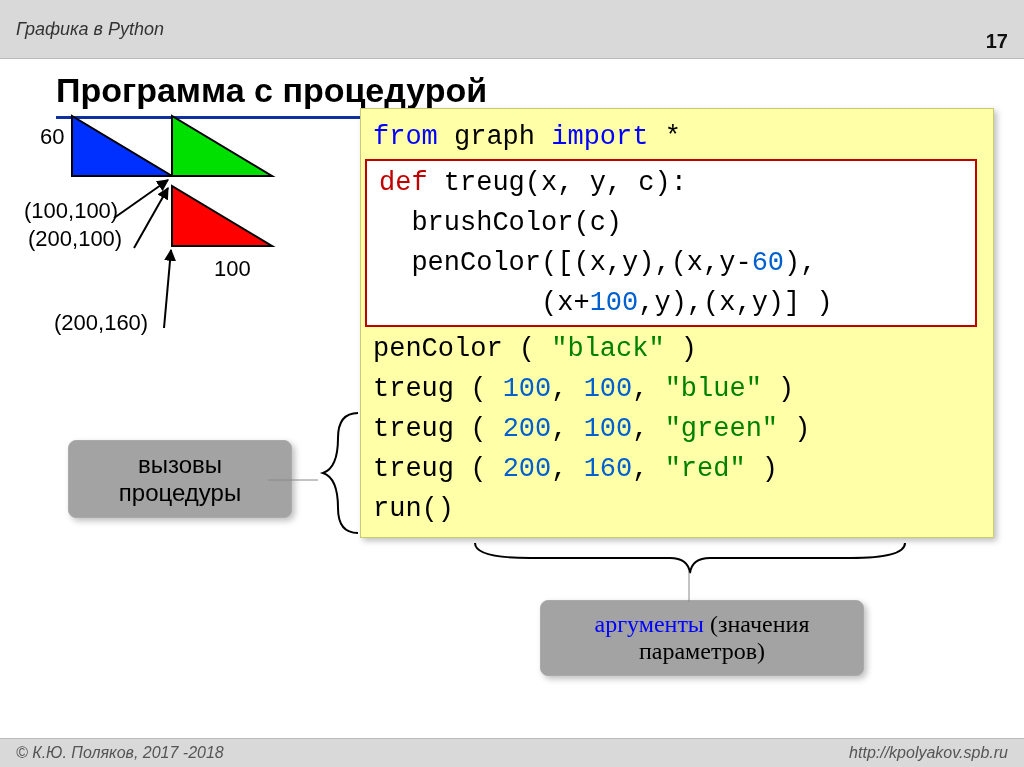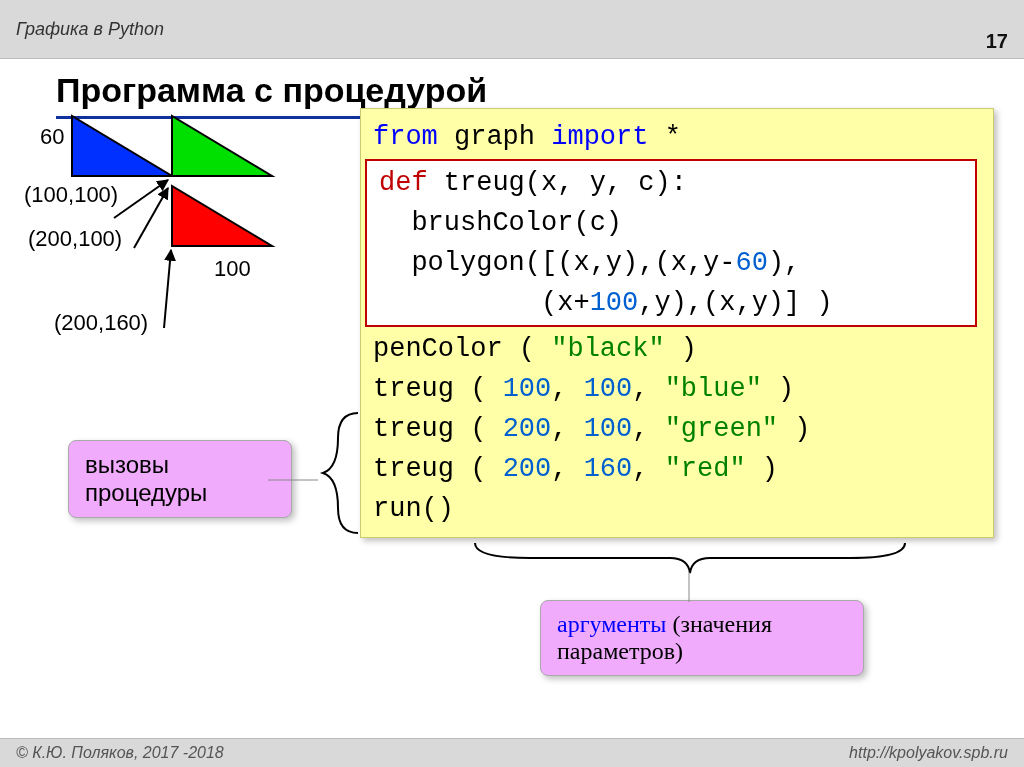--- a/index.html
+++ b/index.html
@@ -16,21 +16,21 @@
   .dlabel{position:absolute;font-size:22px;color:#000;white-space:nowrap;}
   
   .codebox{position:absolute;left:360px;top:108px;width:624px;background:#ffffa8;border:1px solid #caca70;box-shadow:3px 3px 6px rgba(0,0,0,.25);padding:8px 8px 8px 0;}
   .codeline{font-family:"Courier New",monospace;font-size:27px;line-height:40px;white-space:pre;padding:0 12px;}
   .kw-blue{color:#0000ff;}
   .kw-red{color:#c00000;}
   .kw-green{color:#008000;}
   .nm{color:#0060d0;}
   .defbox{border:2px solid #c00000;margin:2px 8px 2px 4px;padding:2px 0;background:#fff;}
   
-  .callout{position:absolute;background:#f0abfc;border:1px solid #aaa;border-radius:8px;box-shadow:3px 3px 6px rgba(0,0,0,.25);font-size:24px;text-align:left;padding:10px 16px;color:#000;}
+  .callout{position:absolute;background:#a3a3a3;border:1px solid #aaa;border-radius:8px;box-shadow:3px 3px 6px rgba(0,0,0,.25);font-size:24px;text-align:center;padding:10px 16px;color:#000;}
   .callout .blue{color:#0000ff;}
   
   .curly{position:absolute;stroke:#000;fill:none;}
   
   .footer{position:absolute;left:0;right:0;bottom:0;height:28px;background:#d9d9d9;border-top:1px solid #bbb;display:flex;align-items:center;padding:0 16px;font-size:16px;color:#555;font-style:italic;}
   .footer .spacer{flex:1;}
 </style>
 </head>
 <body>
 <div class="slide">
@@ -60,32 +60,32 @@
       </marker>
     </defs>
 
     <line x1="80" y1="120" x2="134" y2="82" stroke="#000" stroke-width="2" marker-end="url(#arr)"></line>
 
     <line x1="100" y1="150" x2="134" y2="90" stroke="#000" stroke-width="2" marker-end="url(#arr)"></line>
 
     <line x1="130" y1="230" x2="137" y2="152" stroke="#000" stroke-width="2" marker-end="url(#arr)"></line>
   </svg>
   <div class="dlabel" style="left:6px; top:26px;">60</div>
-  <div class="dlabel" style="left:-10px; top:84px;">(100,100)</div>
+  <div class="dlabel" style="left:-10px; top:100px;">(100,100)</div>
   <div class="dlabel" style="left:-6px; top:128px;">(200,100)</div>
   <div class="dlabel" style="left:180px; top:158px;">100</div>
   <div class="dlabel" style="left:20px; top:212px;">(200,160)</div>
 </div>
 
 <div class="codebox">
   <div class="codeline"><span class="kw-blue">from</span><span> graph </span><span class="kw-blue">import</span><span> *</span></div>
   <div class="defbox">
     <div class="codeline"><span class="kw-red">def</span><span> treug(x, y, c):</span></div>
     <div class="codeline"><span>  brushColor(c)</span></div>
-    <div class="codeline"><span>  polygon([(x,y),(x,y-</span><span class="nm">60</span><span>),</span></div>
+    <div class="codeline"><span>  penColor([(x,y),(x,y-</span><span class="nm">60</span><span>),</span></div>
     <div class="codeline"><span>          (x+</span><span class="nm">100</span><span>,y),(x,y)] )</span></div>
   </div>
   <div class="codeline"><span>penColor ( </span><span class="kw-green">"black"</span><span> )</span></div>
   <div class="codeline"><span>treug ( </span><span class="nm">100</span><span>, </span><span class="nm">100</span><span>, </span><span class="kw-green">"blue"</span><span> )</span></div>
   <div class="codeline"><span>treug ( </span><span class="nm">200</span><span>, </span><span class="nm">100</span><span>, </span><span class="kw-green">"green"</span><span> )</span></div>
   <div class="codeline"><span>treug ( </span><span class="nm">200</span><span>, </span><span class="nm">160</span><span>, </span><span class="kw-green">"red"</span><span> )</span></div>
   <div class="codeline"><span>run()</span></div>
 </div>
 
 <svg class="curly" style="left:318px;top:408px;" width="46" height="130">

